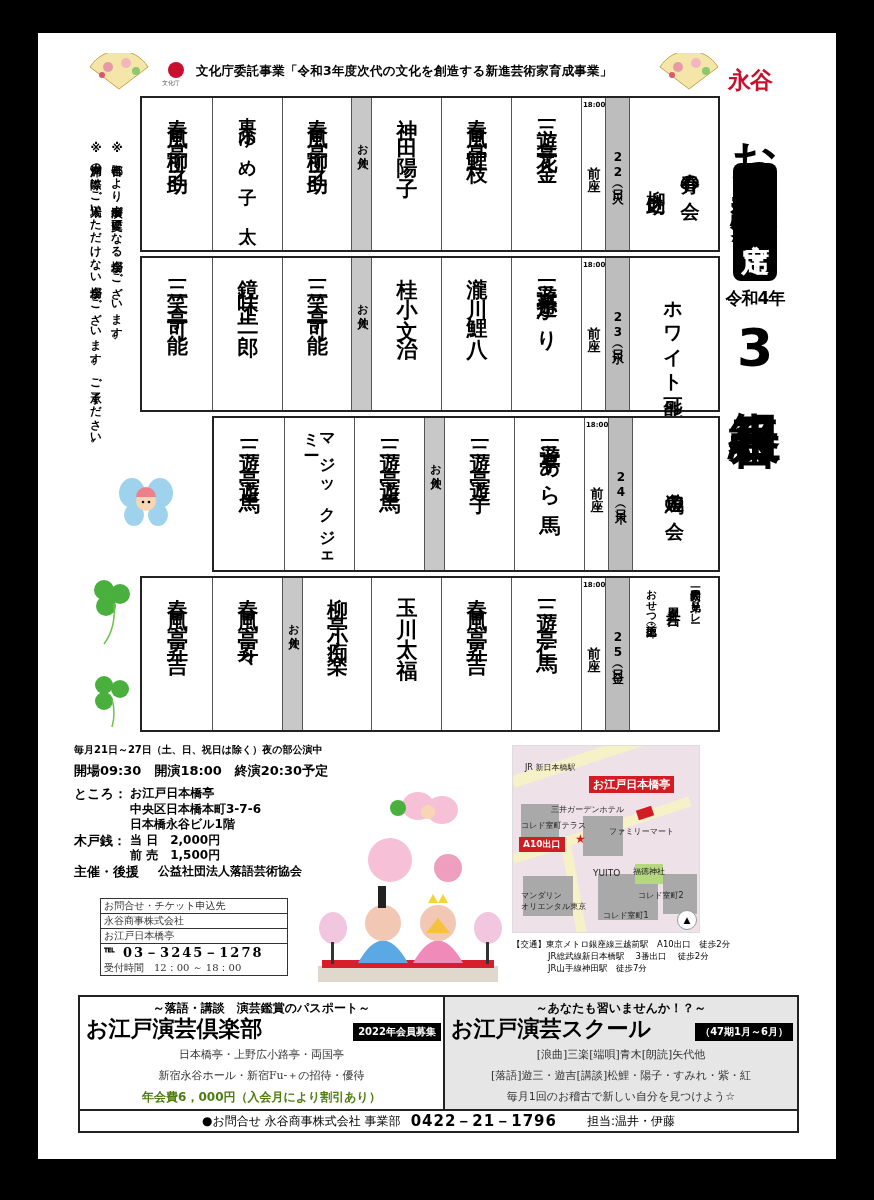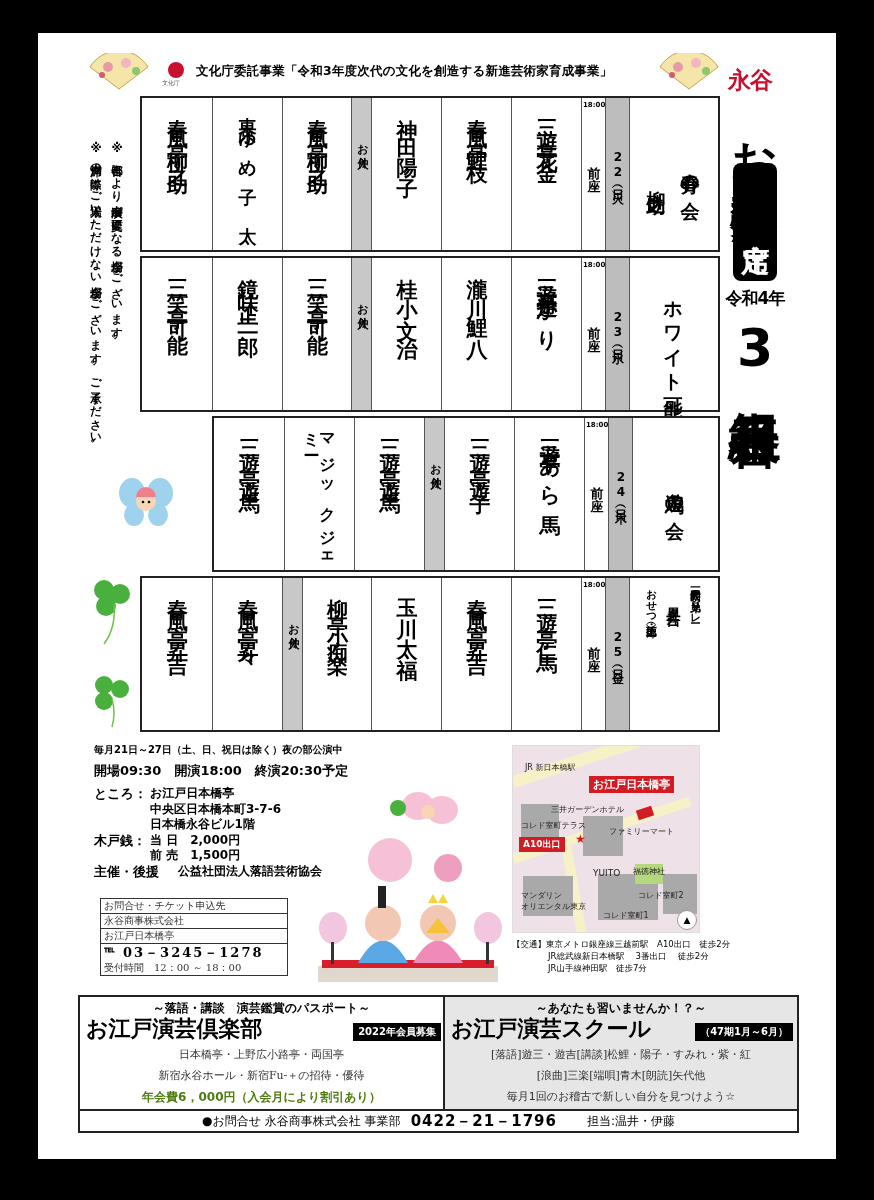--- a/index.html
+++ b/index.html
@@ -32,21 +32,21 @@
   .title-col{position:absolute;left:682px;top:70px;width:70px;text-align:center;}
   .title-main{writing-mode:vertical-rl;text-orientation:upright;font-size:47px;font-weight:900;letter-spacing:-2px;margin:0 auto;line-height:1;}
   .teiseki{width:44px;height:118px;background:#000;color:#fff;border-radius:8px;margin:8px auto 0;display:flex;align-items:center;justify-content:center;}
   .teiseki span{writing-mode:vertical-rl;text-orientation:upright;font-size:28px;font-weight:bold;}
   .reiwa{font-size:17px;font-weight:900;margin-top:6px;white-space:nowrap;letter-spacing:-1px;}
   .bangumi{writing-mode:vertical-rl;text-orientation:upright;font-size:52px;font-weight:900;margin:4px auto 0;letter-spacing:-2px;line-height:1;}
   
   .notes{position:absolute;left:50px;top:108px;display:flex;flex-direction:row-reverse;gap:6px;}
   .notes div{writing-mode:vertical-rl;font-size:11.5px;font-weight:bold;letter-spacing:0.3px;}
   
-  .info{position:absolute;left:56px;top:710px;}
+  .info{position:absolute;left:36px;top:710px;}
   .info .l1{font-size:10px;font-weight:bold;}
   .info .l2{font-size:13px;font-weight:bold;margin-top:5px;}
   .info .rows{margin-top:6px;font-size:12px;font-weight:bold;line-height:15.5px;}
   .info .rows .r{display:flex;}
   .info .rows .k{width:56px;font-size:13px;}
   .ticket{position:absolute;left:62px;top:865px;width:186px;border:1px solid #333;font-family:"DejaVu Serif",serif;}
   .ticket .tr{border-bottom:1px solid #333;font-size:10px;height:14px;line-height:14px;padding:0 3px;display:flex;justify-content:space-between;color:#333;}
   .ticket .tel{font-size:13px;font-weight:bold;letter-spacing:2px;color:#000;height:17px;line-height:17px;border-bottom:none;}
   .ticket .hrs{border-bottom:none;}
   
@@ -379,22 +379,22 @@
       <div class="big">お江戸演芸倶楽部</div>
       <div class="tag" style="right:2px;top:26px;">2022年会員募集</div>
       <div class="ln">日本橋亭・上野広小路亭・両国亭</div>
       <div class="ln">新宿永谷ホール・新宿Fu-＋の招待・優待</div>
       <div class="ln b">年会費6，000円（入会月により割引あり）</div>
     </div>
     <div class="school">
       <div class="sub">～あなたも習いませんか！？～</div>
       <div class="big">お江戸演芸スクール</div>
       <div class="tag" style="right:4px;top:26px;">（47期1月～6月）</div>
+      <div class="ln">[浪曲]三楽[端唄]青木[朗読]矢代他</div>
       <div class="ln">[落語]遊三・遊吉[講談]松鯉・陽子・すみれ・紫・紅</div>
-      <div class="ln">[浪曲]三楽[端唄]青木[朗読]矢代他</div>
       <div class="ln" style="font-family:'DejaVu Sans',sans-serif;">毎月1回のお稽古で新しい自分を見つけよう☆</div>
     </div>
   </div>
   <div class="contact">
     <span>●お問合せ 永谷商事株式会社 事業部</span>
     <span class="tel">0422－21－1796</span>
     <span style="margin-left:20px;">担当:温井・伊藤</span>
   </div>
 </div>
 

